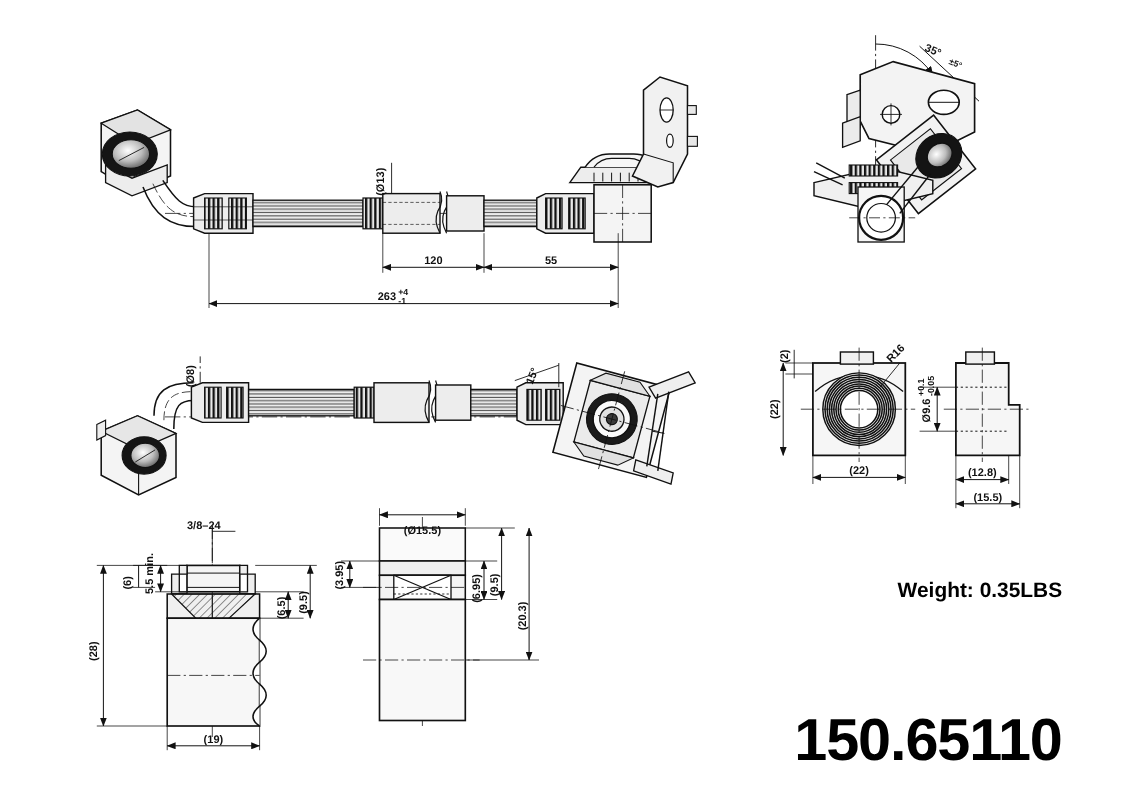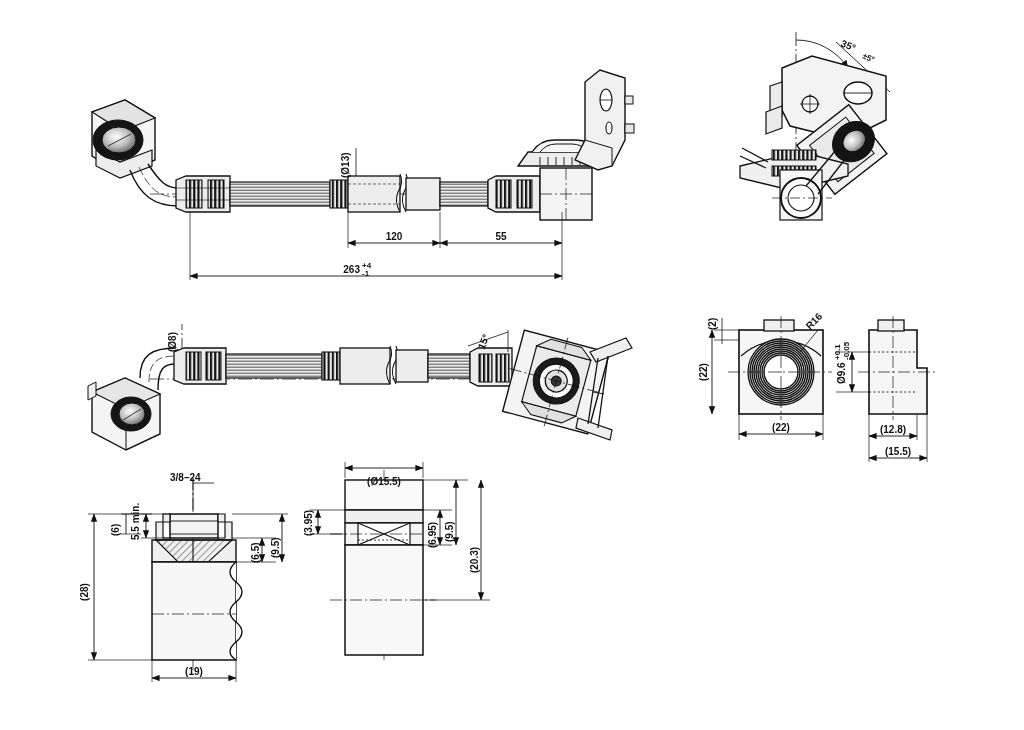--- a/index.html
+++ b/index.html
@@ -441,15 +441,17 @@
       <text class="dimtxt" x="453" y="542" transform="rotate(-90 453 542)">(9.5)</text>
 
       <line x1="423" y1="600" x2="490" y2="600" stroke="#111" stroke-width="0.7"></line>
       <line x1="481" y1="480" x2="481" y2="600" stroke="#111" stroke-width="0.9" marker-start="url(#arS)" marker-end="url(#ar)"></line>
       <text class="dimtxt" x="478" y="560" transform="rotate(-90 478 560)" text-anchor="middle">(20.3)</text>
     </g>
   </g>
 
 </svg>
 
-
+<div class="weight" style="left:816px;top:527px;">Weight: 0.35LBS</div>
+
+<div class="partno" style="left:722px;top:642px;">150.65110</div>
 
 </div>
 
 </body></html>

